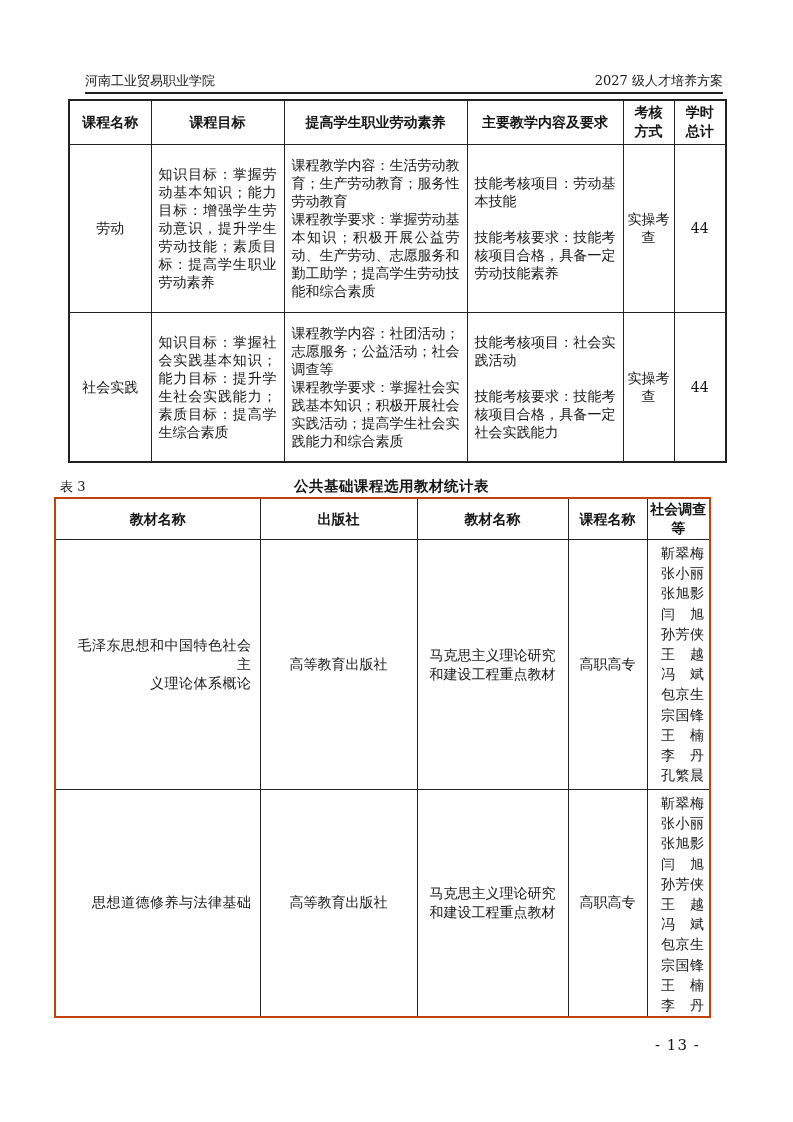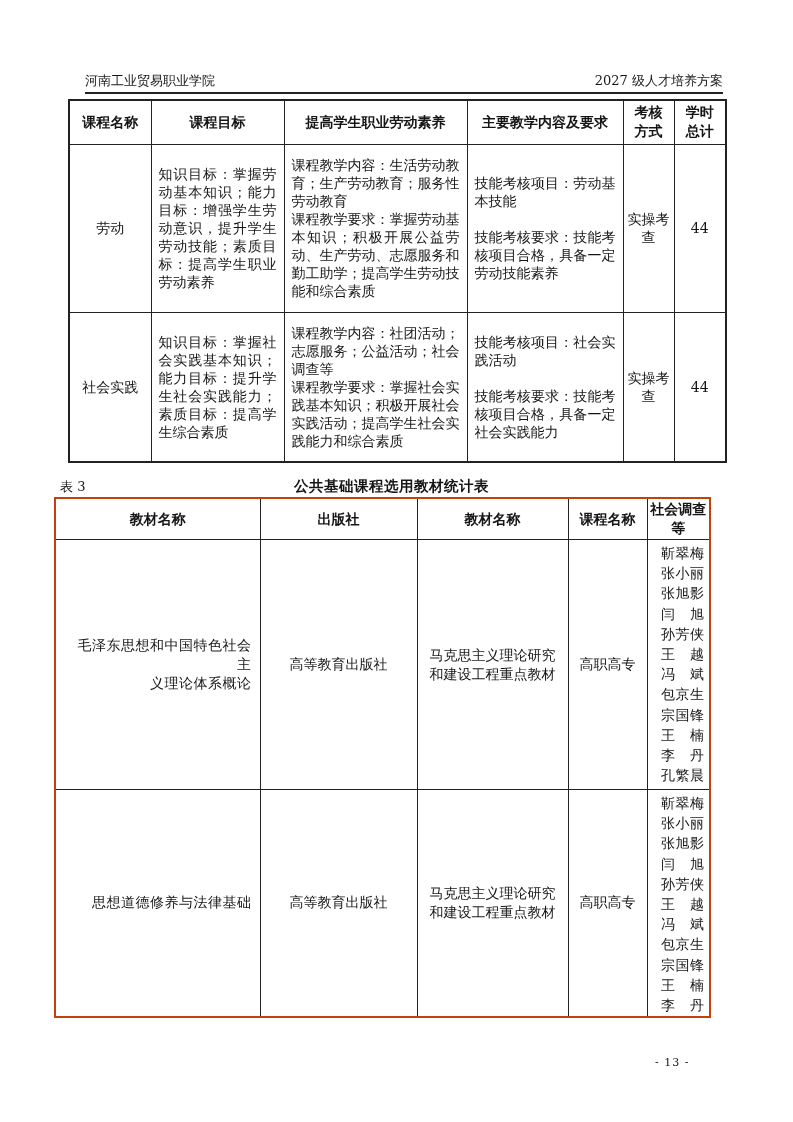--- a/index.html
+++ b/index.html
@@ -57,21 +57,21 @@
   .t2 tbody tr.r1 { height:250px; }
   .t2 tbody tr.r2 { height:227px; }
   .t2 td { line-height:19px; padding:2px 8px; }
   .t2 td.c-center { text-align:center; white-space:pre-line; }
   .t2 td.c-name { text-align:right; white-space:pre-line; letter-spacing:0.5px; }
   .t2 td.c-teachers {
     vertical-align:top; text-align:center; white-space:pre-line;
     line-height:20.2px; padding:3px 0 0 9px; letter-spacing:0.5px;
   }
 
-  .page-number { position:absolute; top:1036px; left:655px; font-size:11px; letter-spacing:1px;margin-top:20px; }
+  .page-number { position:absolute; top:1036px; left:655px; font-size:15px; letter-spacing:1px; }
 </style>
 </head>
 <body>
 
 <div class="page">
 
   <div class="doc-header">
     <span>河南工业贸易职业学院</span>
     <span>2027 级人才培养方案</span>
   </div>

